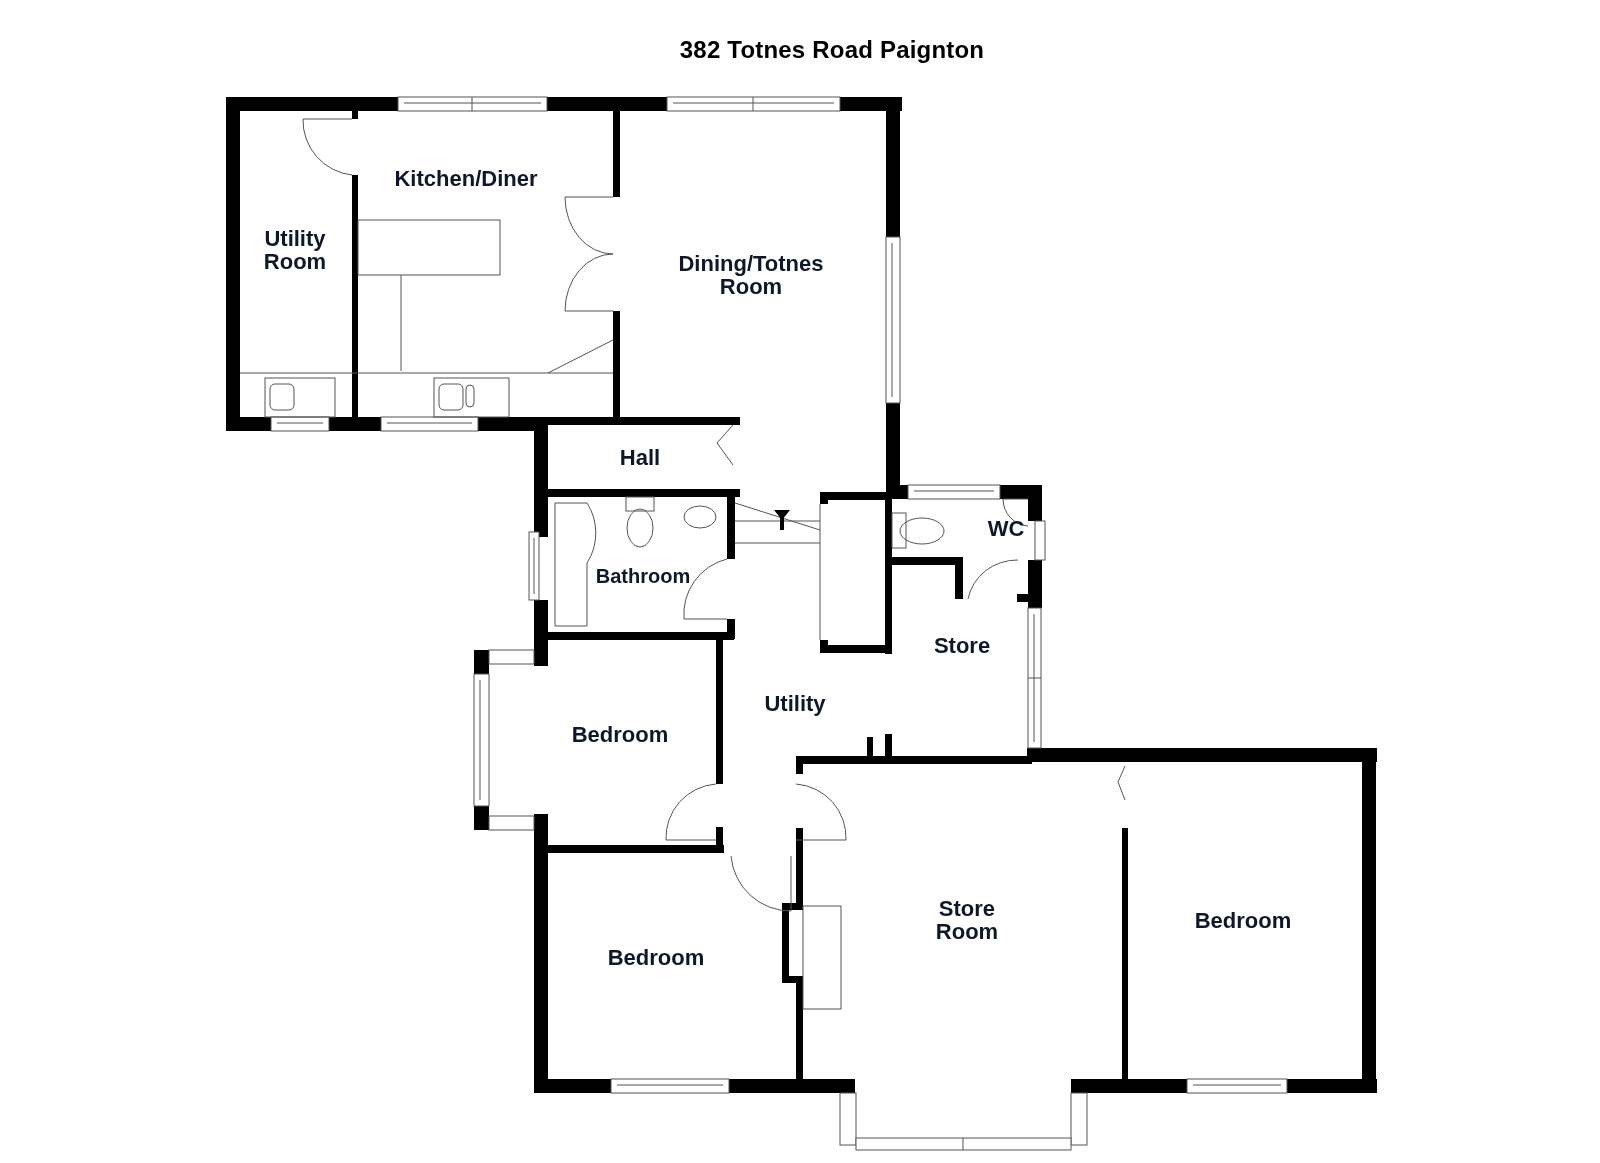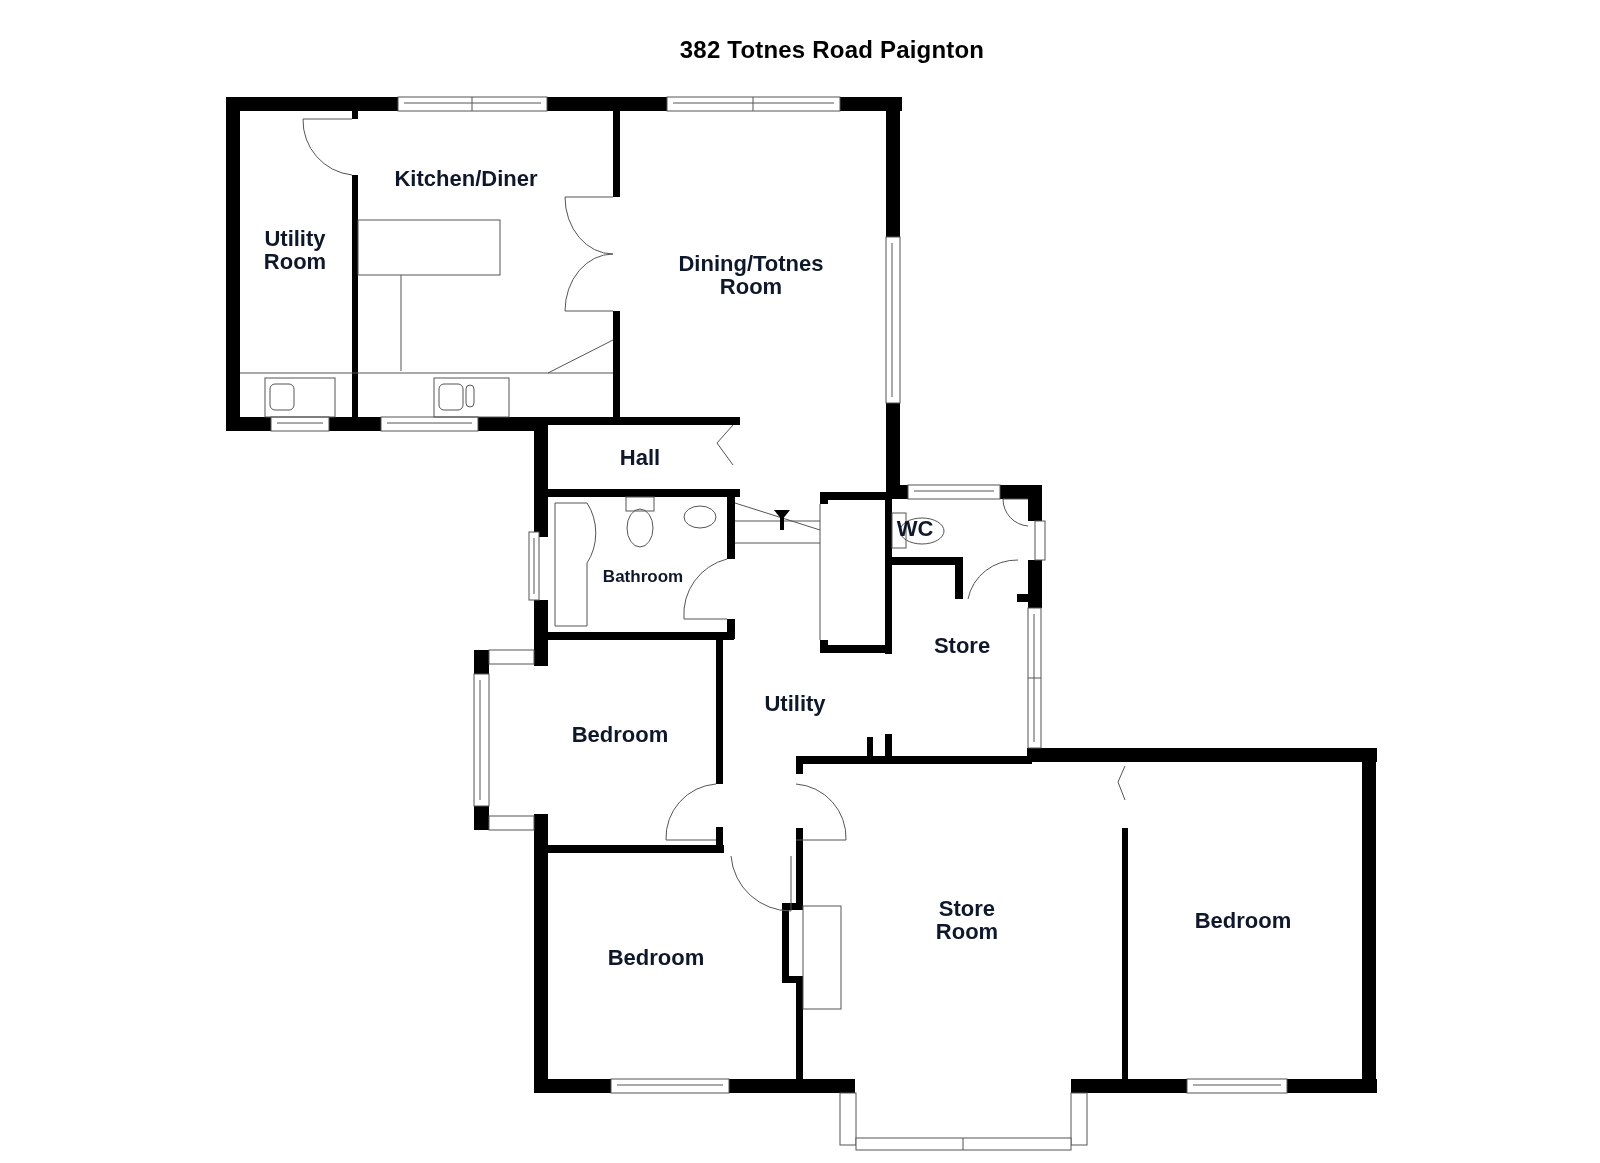--- a/index.html
+++ b/index.html
@@ -1,21 +1,21 @@
 <!DOCTYPE html>
 <html><head>
 <meta charset="utf-8">
 <style>
   html, body { margin:0; padding:0; background:#ffffff; }
   body { width:1600px; height:1163px; position:relative; overflow:hidden; font-family:"Liberation Sans", sans-serif; }
   .title { position:absolute; left:0; top:36px; width:1600px; text-align:center; font-size:24px; font-weight:bold; color:#000; letter-spacing:0.2px;margin-left:32px; }
   svg.plan { position:absolute; left:0; top:0; }
   .label { position:absolute; font-weight:bold; color:#0f172a; text-align:center; line-height:23px; white-space:pre-line; transform:translate(-50%,-50%); }
   .lg { font-size:22px; }
-  .sm { font-size:17px; line-height:19px; }
+  .sm { font-size:20px; line-height:19px; }
 </style>
 </head>
 <body>
 
 <div class="title">382 Totnes Road Paignton</div>
 
 <svg class="plan" width="1600" height="1163" viewBox="0 0 1600 1163">
   <g fill="#000">
 
     <rect x="226" y="97" width="14" height="334"></rect>
@@ -164,20 +164,20 @@
     </g>
 </svg>
 
 <div class="label lg" style="left:295px;top:250px">Utility
 Room</div>
 <div class="label lg" style="left:466px;top:178px">Kitchen/Diner</div>
 <div class="label lg" style="left:751px;top:275px">Dining/Totnes
 Room</div>
 <div class="label lg" style="left:640px;top:457px">Hall</div>
 <div class="label sm" style="left:643px;top:576px">Bathroom</div>
-<div class="label lg" style="left:915px;top:528px">WC</div>
+<div class="label lg" style="left:1006px;top:528px">WC</div>
 <div class="label lg" style="left:962px;top:645px">Store</div>
 <div class="label lg" style="left:795px;top:703px">Utility</div>
 <div class="label lg" style="left:620px;top:734px">Bedroom</div>
 <div class="label lg" style="left:656px;top:957px">Bedroom</div>
 <div class="label lg" style="left:967px;top:920px">Store
 Room</div>
 <div class="label lg" style="left:1243px;top:920px">Bedroom</div>
 
 </body></html>

